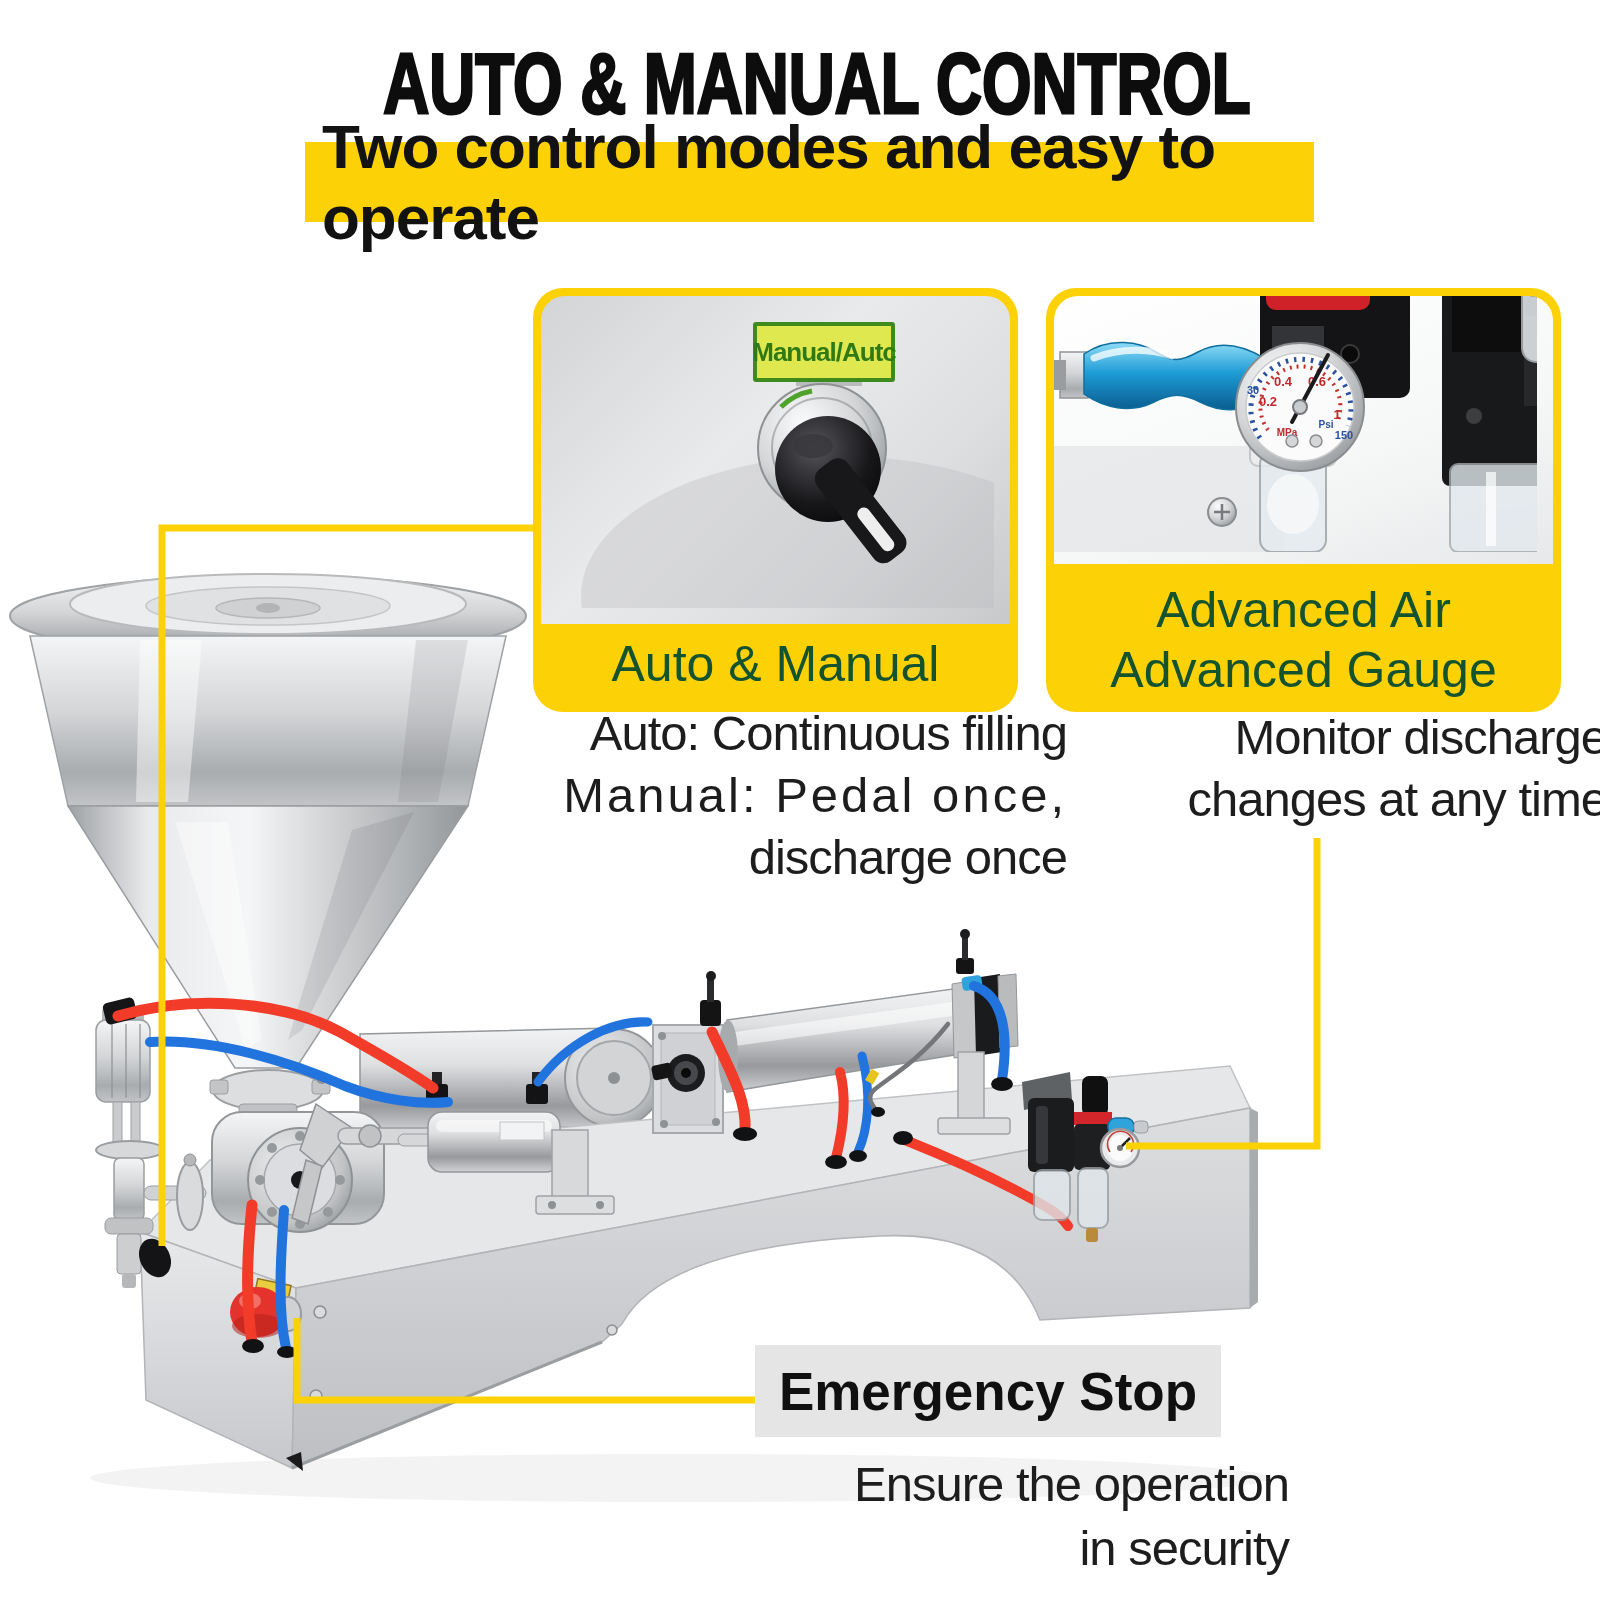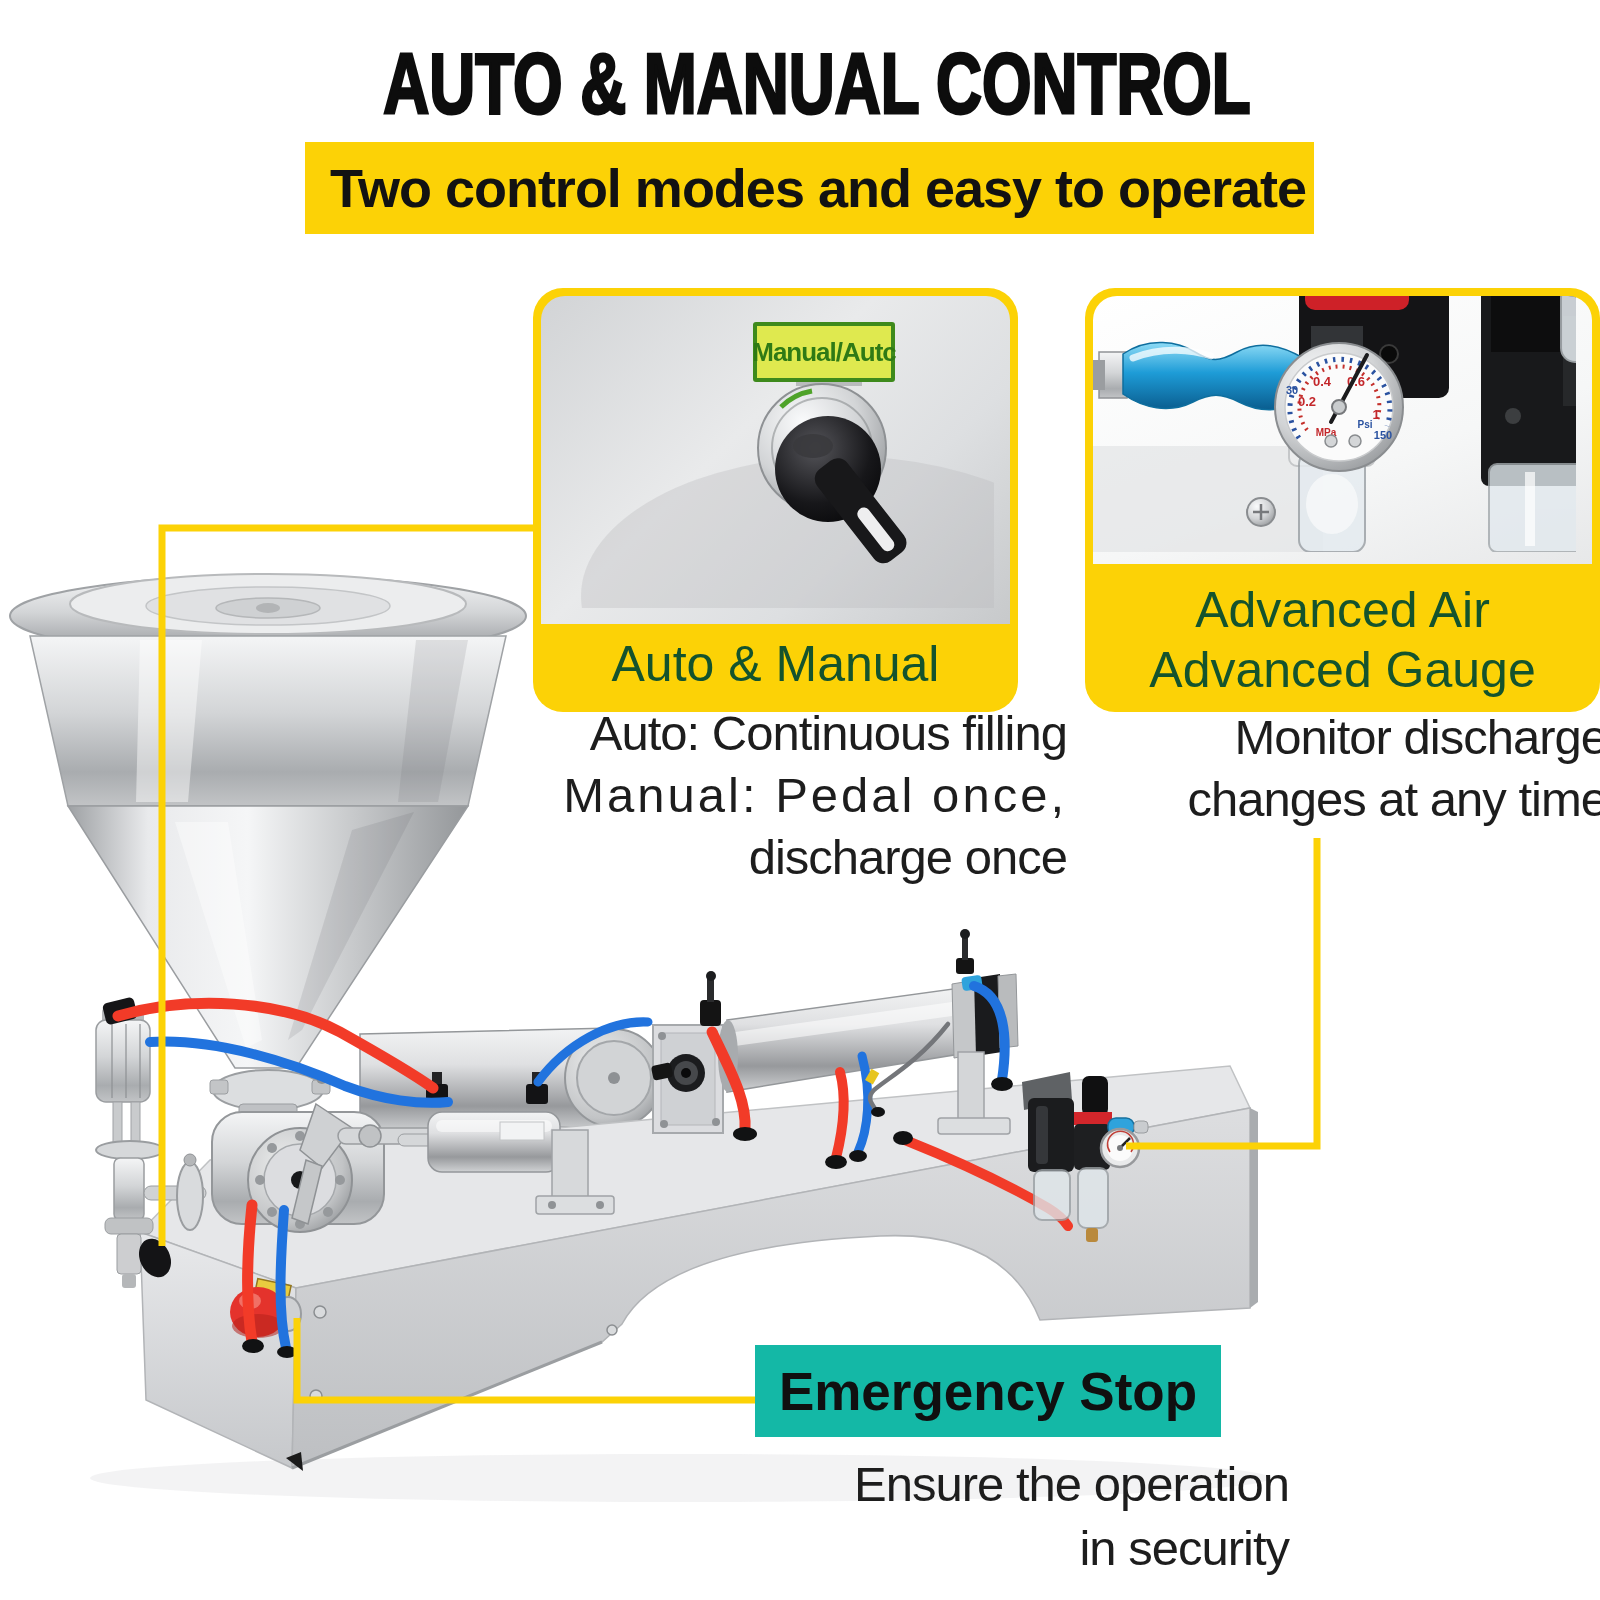--- a/index.html
+++ b/index.html
@@ -6,49 +6,49 @@
   .canvas{position:relative;width:1600px;height:1600px;background:#ffffff;overflow:hidden;
           font-family:"Liberation Sans",sans-serif;color:#1d1d1d;}
   .abs{position:absolute;}
 
   
   .page-title{left:0;top:40px;width:1600px;text-align:center;font-size:86px;font-weight:bold;
     color:#0d0d0d;-webkit-text-stroke:3px #0d0d0d;letter-spacing:0px;line-height:1.0;}
   .page-title span{display:inline-block;transform:scaleX(0.74);transform-origin:center;white-space:nowrap;}
 
   
-  .banner{left:305px;top:142px;width:992px;height:92px;background:#FCD206;display:flex;
-    align-items:center;justify-content:center;font-size:54px;font-weight:bold;color:#121212;letter-spacing:-1px;}
+  .banner{left:305px;top:142px;width:992px;height:80px;background:#FCD206;display:flex;
+    align-items:center;justify-content:center;font-size:62px;font-weight:bold;color:#121212;letter-spacing:-1px;}
 
   
   .card{background:#FCD206;border-radius:30px;display:flex;flex-direction:column;padding:8px;z-index:3;}
   .card-photo{flex:1;border-radius:24px 24px 0 0;overflow:hidden;position:relative;}
   .card-caption{display:flex;align-items:center;justify-content:center;text-align:center;
     font-weight:normal;color:#14532d;}
   .card-control{left:533px;top:288px;width:469px;height:408px;}
   .card-control .card-caption{height:80px;font-size:50px;}
-  .card-gauge{left:1085px;top:288px;width:499px;height:408px;gap:12px;}
+  .card-gauge{left:1046px;top:288px;width:499px;height:408px;gap:12px;}
   .card-gauge .card-caption{height:128px;font-size:50px;line-height:60px;flex-direction:column;}
 
   .photo-control{background:linear-gradient(135deg,#d2d4d6 0%,#e9eaeb 42%,#dddfe1 70%,#c7c9cb 100%);}
   .photo-gauge{background:linear-gradient(160deg,#ffffff 0%,#f6f7f7 60%,#e7e8e9 100%);}
 
   .switch-label{position:absolute;left:212px;top:26px;width:134px;height:52px;background:#DFE94F;
     border:4px solid #3E8A1C;border-radius:3px;display:flex;align-items:center;justify-content:center;
     font-size:26px;font-weight:bold;color:#2F7A15;letter-spacing:-1px;}
 
   
   .desc{ text-align:right;font-size:49px;line-height:62px;color:#1d1d1d;letter-spacing:-1px;}
   .desc-control{left:490px;top:702px;width:560px;}
   .desc-control .spaced{letter-spacing:3px;}
   .desc-gauge{left:1030px;top:706px;width:560px;}
   .desc-emergency{left:702px;top:1452px;width:570px;line-height:64px;}
 
   
-  .ebox{left:755px;top:1345px;width:466px;height:92px;background:#14b8a6;display:flex;align-items:center;
+  .ebox{left:755px;top:1345px;width:466px;height:92px;background:#e5e5e5;display:flex;align-items:center;
     justify-content:center;font-size:53px;font-weight:bold;color:#101010;z-index:3;}
 
   .layer-svg{left:0;top:0;width:1600px;height:1600px;z-index:1;}
   .z3{z-index:3;padding-left:17px;}
 </style>
 </head>
 <body>
 
 <div class="canvas">
 

